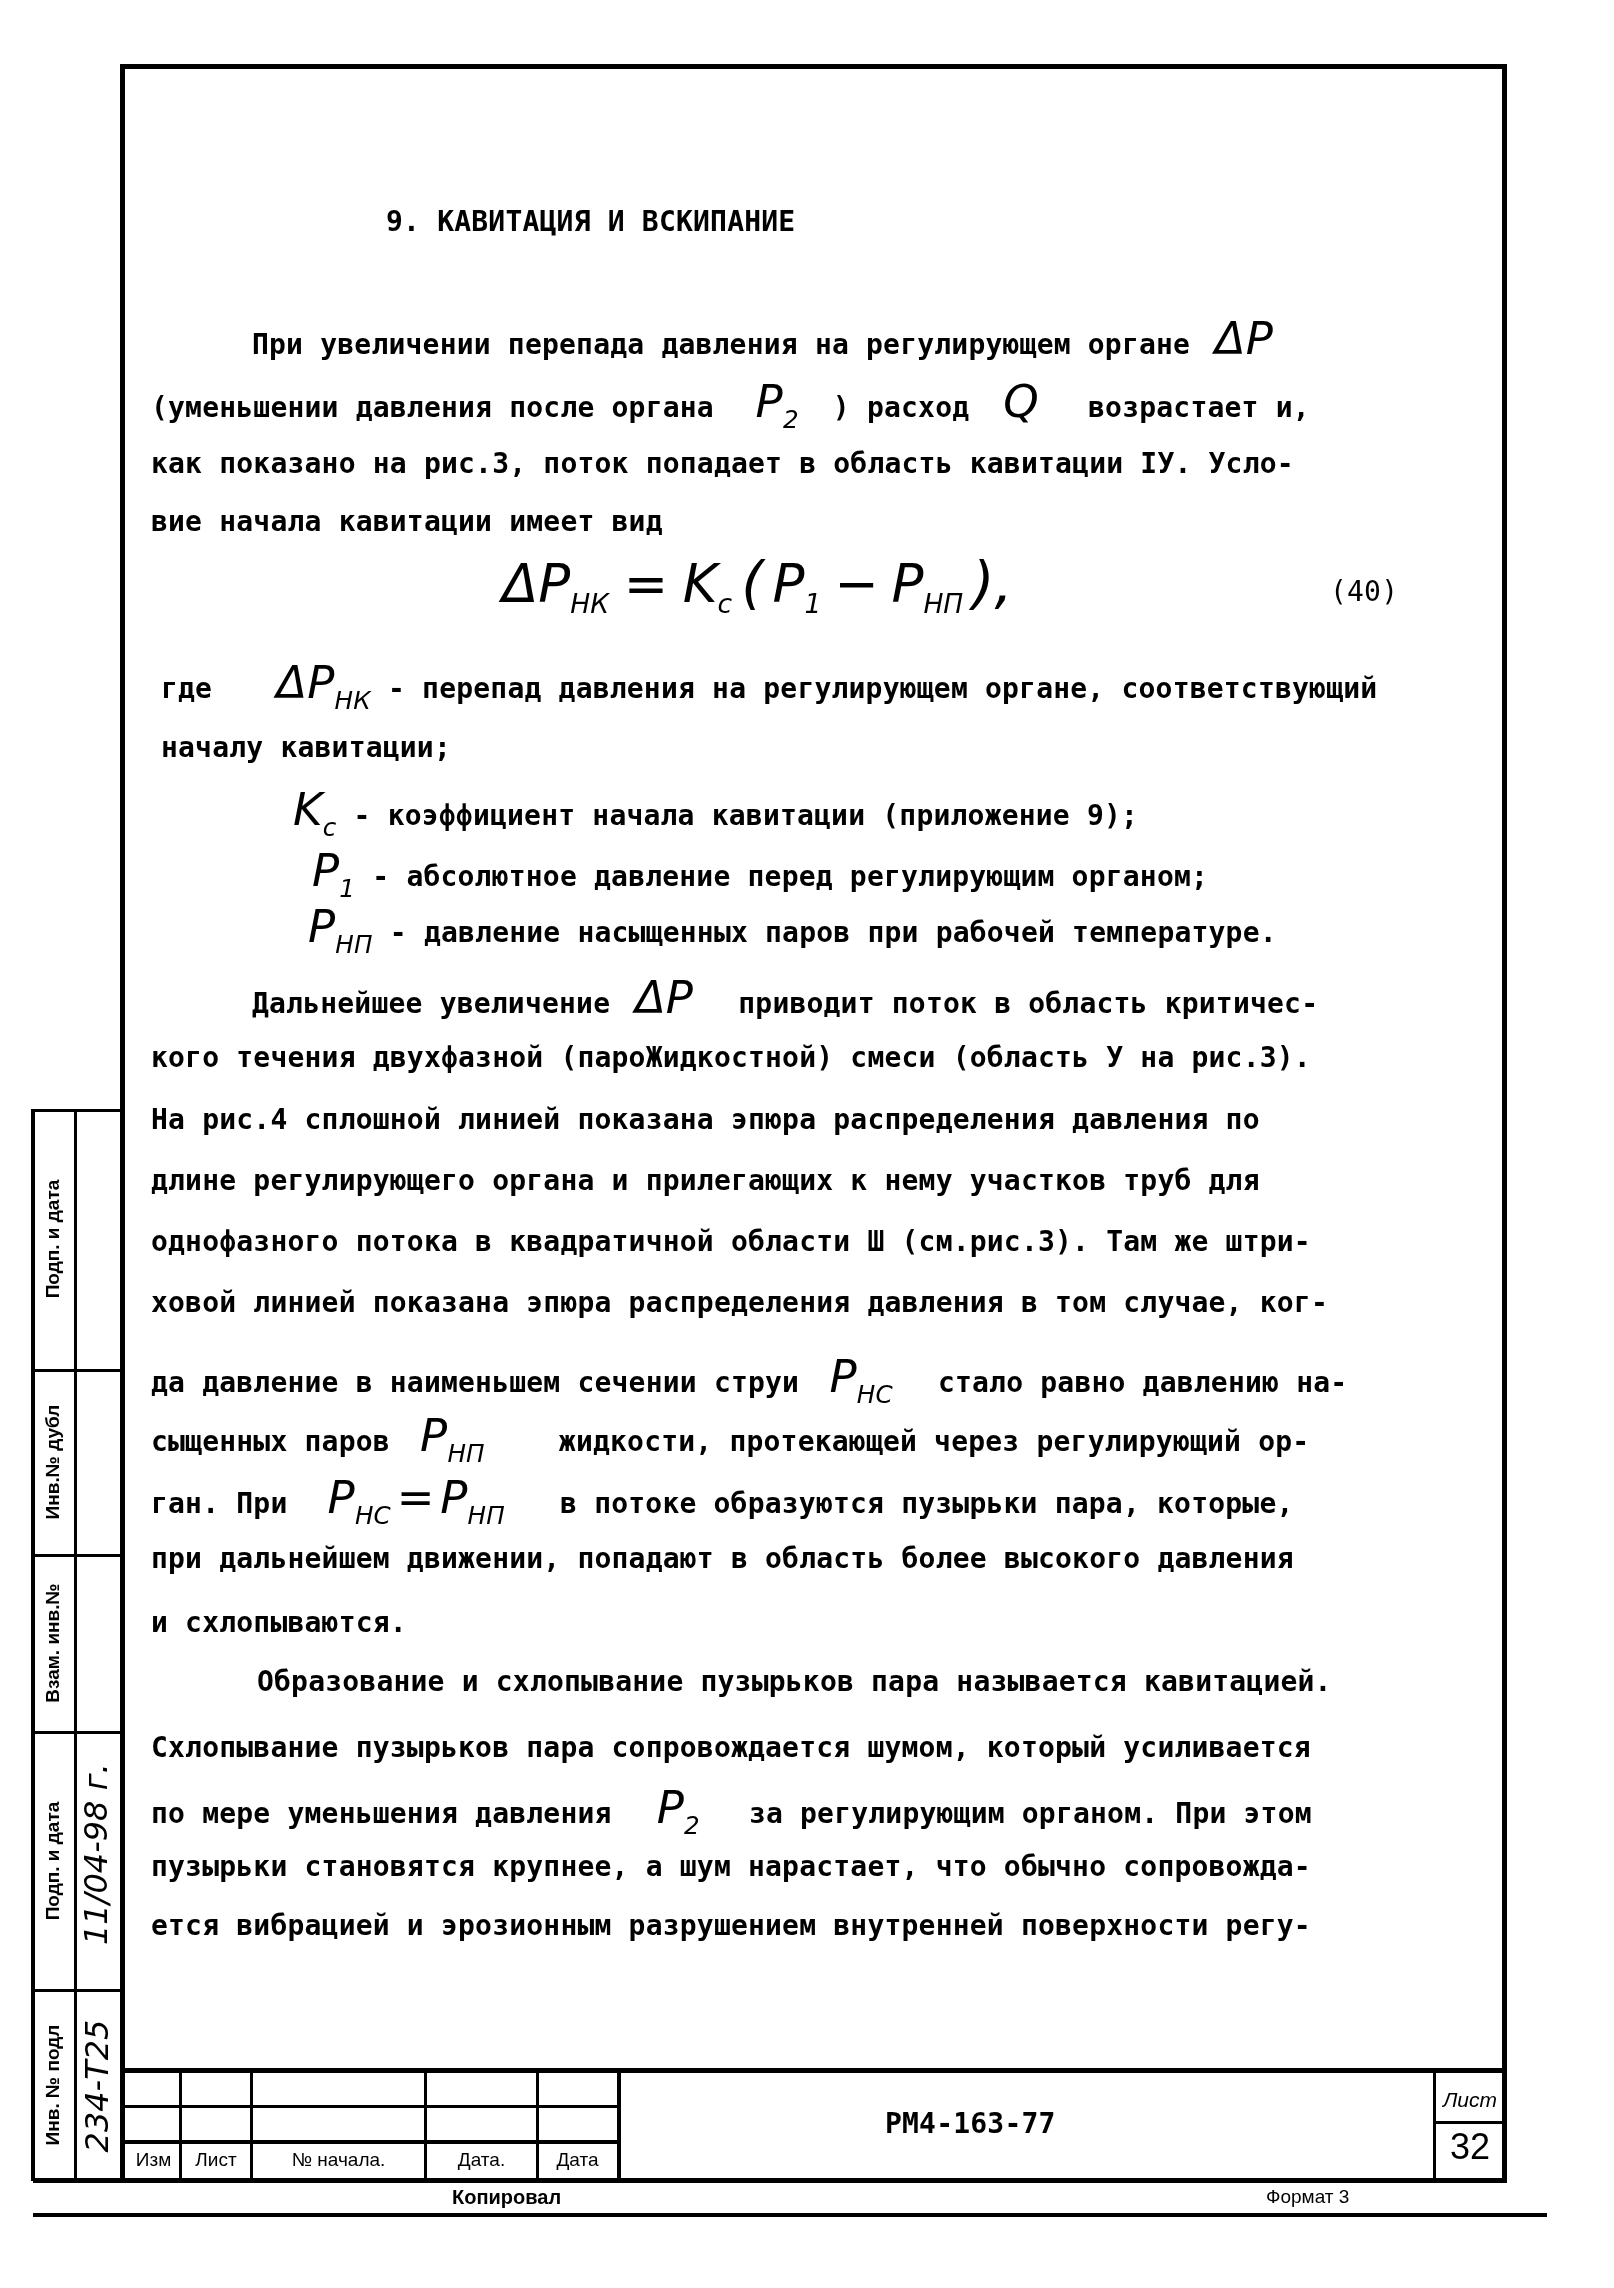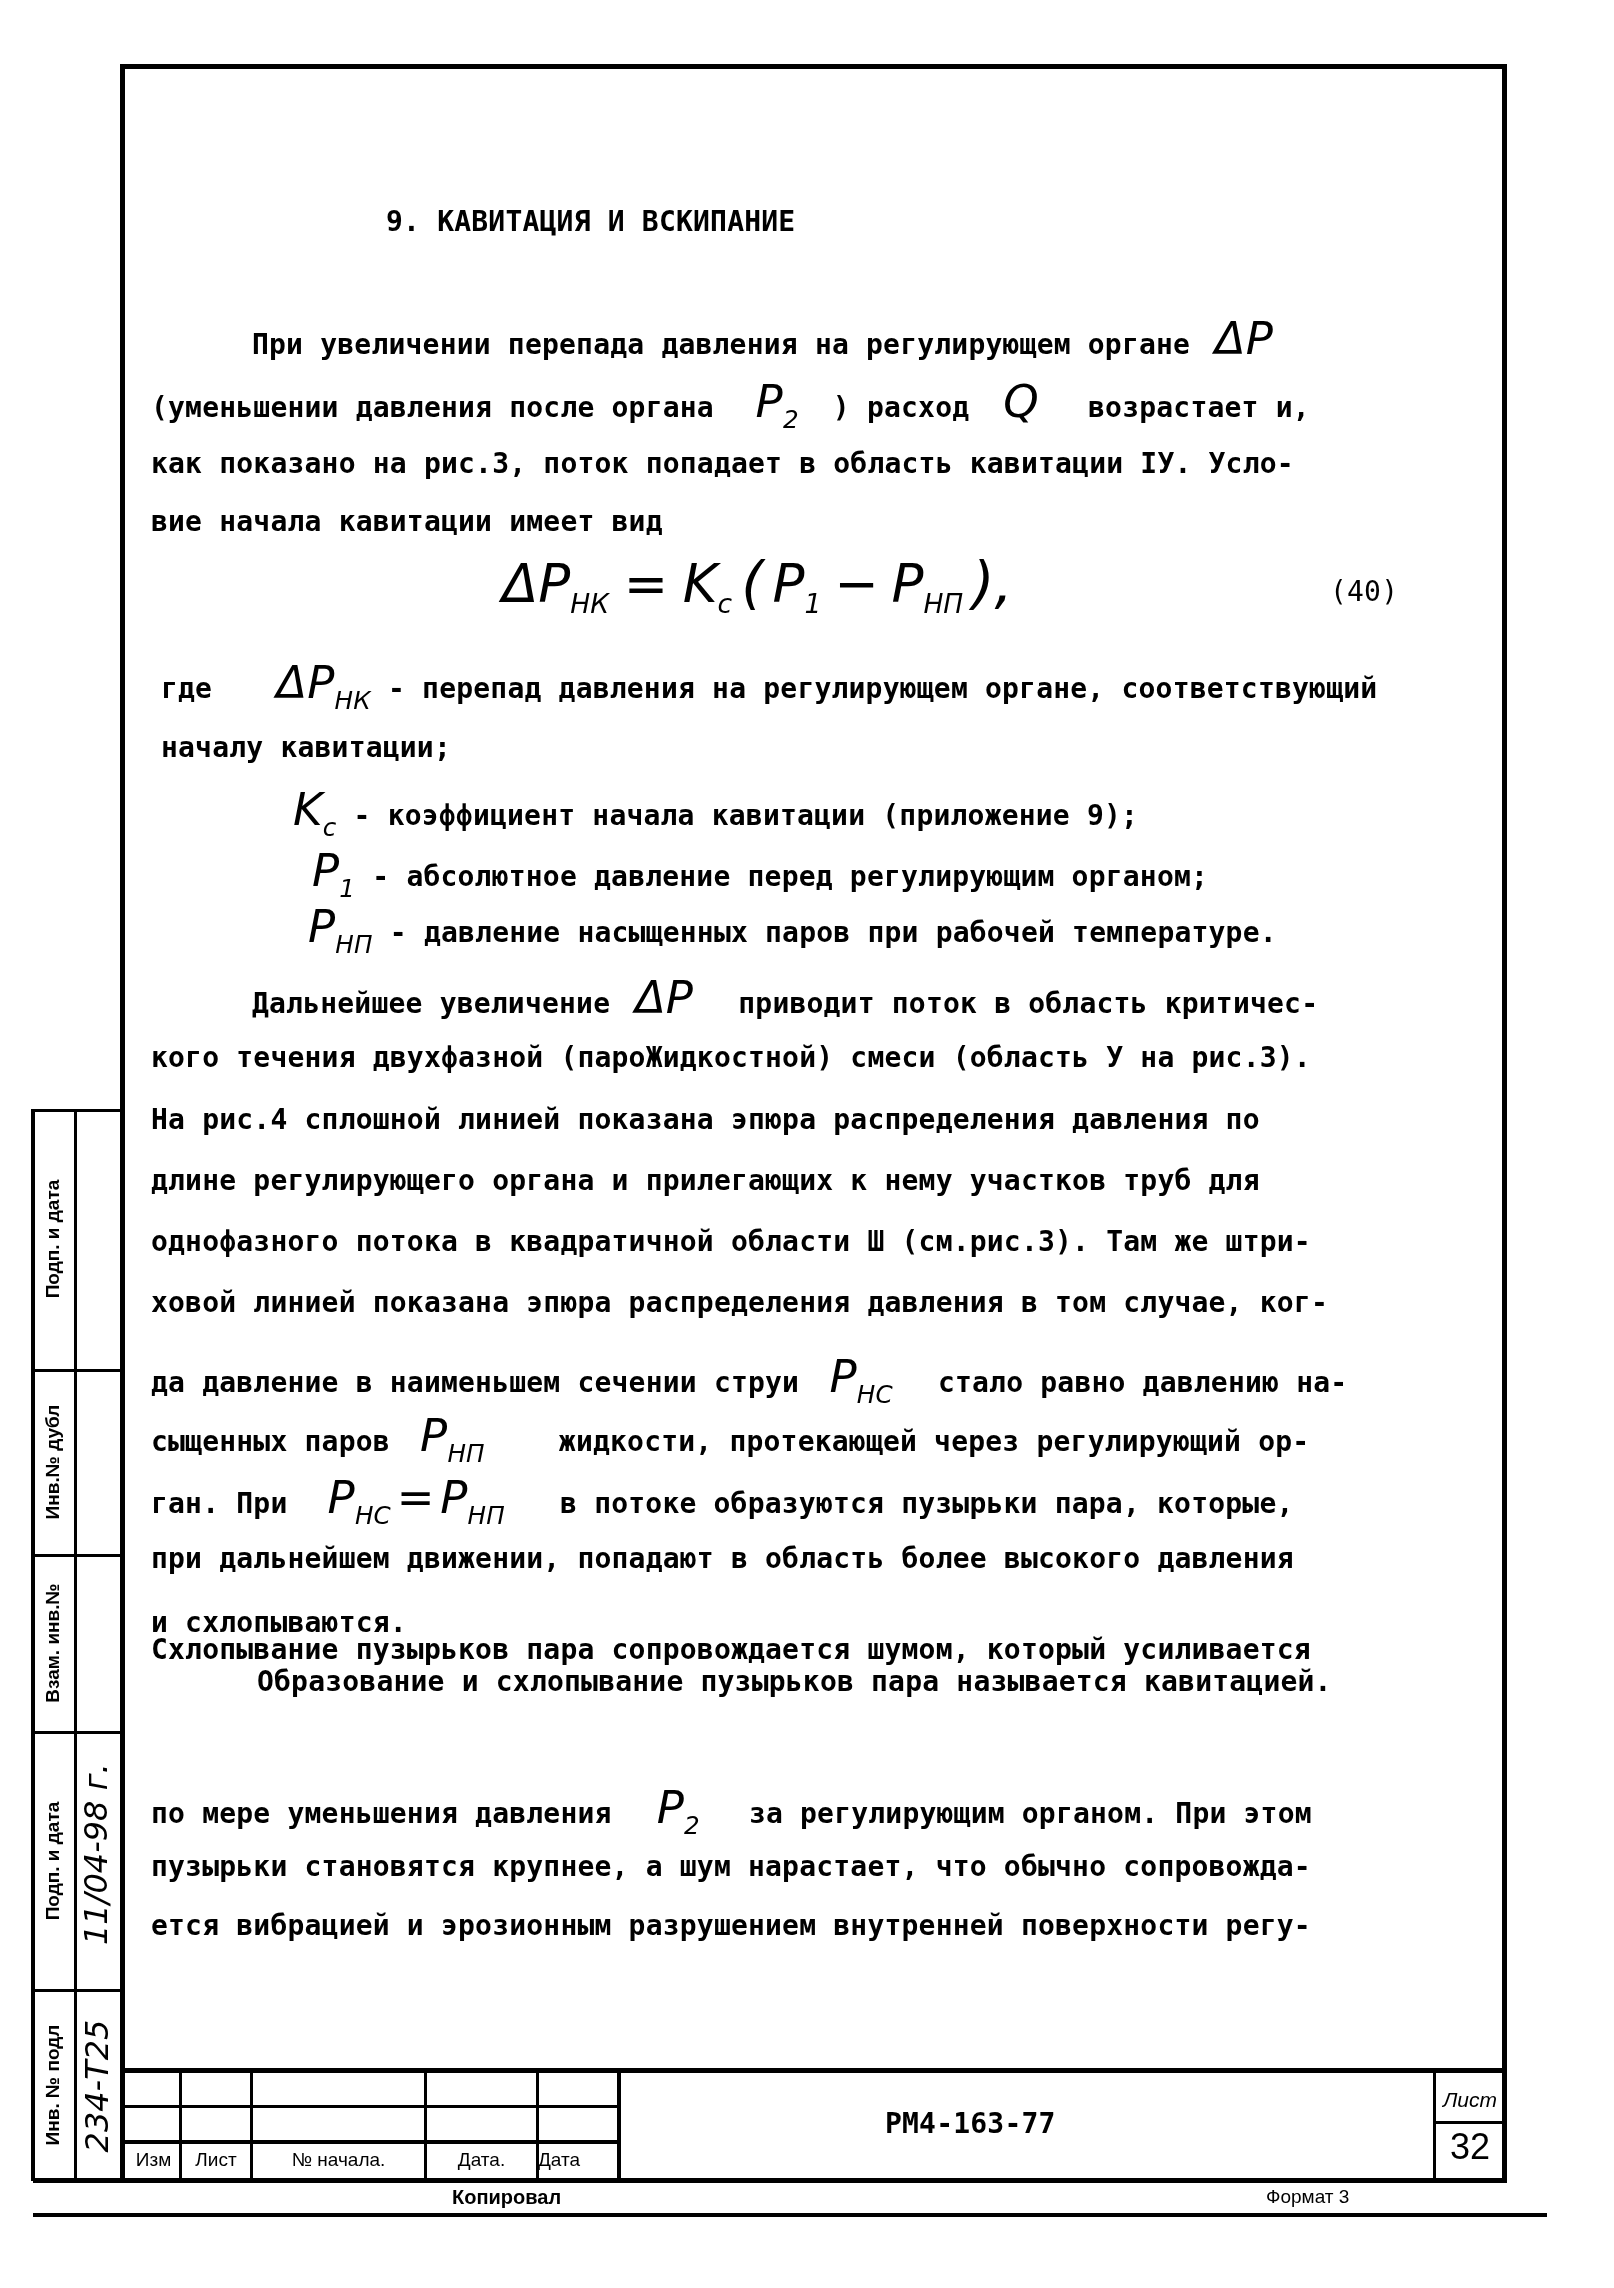--- a/index.html
+++ b/index.html
@@ -100,21 +100,21 @@
 </div>
 <div class="tw" style="left:151px;top:1481px;">
   <span>ган. При</span>
   <span class="math" style="margin:0 38px 0 23px;"><span>P</span><sub>НС</sub><span style="font-style:normal;margin:0 5.7px;">=</span><span>P</span><sub>НП</sub></span>
   <span>в потоке образуются пузырьки пара, которые,</span>
 </div>
 <div class="tw" style="left:151px;top:1542px;">при дальнейшем движении, попадают в область более высокого давления</div>
 <div class="tw" style="left:151px;top:1606px;">и схлопываются.</div>
 
 <div class="tw" style="left:257px;top:1665px;">Образование и схлопывание пузырьков пара называется кавитацией.</div>
-<div class="tw" style="left:151px;top:1633px;">Схлопывание пузырьков пара сопровождается шумом, который усиливается</div>
+<div class="tw" style="left:151px;top:1731px;">Схлопывание пузырьков пара сопровождается шумом, который усиливается</div>
 <div class="tw" style="left:151px;top:1791px;">
   <span>по мере уменьшения давления</span>
   <span class="math" style="margin:0 32px 0 28px;"><span>P</span><sub>2</sub></span>
   <span>за регулирующим органом. При этом</span>
 </div>
 <div class="tw" style="left:151px;top:1850px;">пузырьки становятся крупнее, а шум нарастает, что обычно сопровожда-</div>
 <div class="tw" style="left:151px;top:1909px;">ется вибрацией и эрозионным разрушением внутренней поверхности регу-</div>
 
 <div>
   <div class="frame-line" style="left:31px;top:1109px;width:3.8px;height:1072px;"></div>
@@ -144,21 +144,21 @@
   <div class="frame-line" style="left:424px;top:2070px;width:2.8px;height:110px;"></div>
   <div class="frame-line" style="left:536px;top:2070px;width:2.8px;height:110px;"></div>
   <div class="frame-line" style="left:617px;top:2070px;width:3.8px;height:110px;"></div>
   <div class="frame-line" style="left:1433px;top:2073px;width:2.8px;height:106px;"></div>
   <div class="frame-line" style="left:1433px;top:2121px;width:71px;height:2.8px;"></div>
 
   <div class="cell-label" style="left:127px;top:2149px;width:53px;text-align:center;">Изм</div>
   <div class="cell-label" style="left:182px;top:2149px;width:68px;text-align:center;">Лист</div>
   <div class="cell-label" style="left:253px;top:2149px;width:171px;text-align:center;">№ начала.</div>
   <div class="cell-label" style="left:427px;top:2149px;width:109px;text-align:center;">Дата.</div>
-  <div class="cell-label" style="left:538px;top:2149px;width:79px;text-align:left;">Дата</div>
+  <div class="cell-label" style="left:538px;top:2149px;width:79px;text-align:center;">Дата</div>
 
   <div class="tw" style="left:885px;top:2107px;font-weight:bold;font-size:28px;">РМ4-163-77</div>
   <div class="cell-label" style="left:1437px;top:2088px;width:66px;text-align:center;font-style:italic;font-size:21px;">Лист</div>
   <div class="cell-label" style="left:1437px;top:2126px;width:66px;text-align:center;font-size:36px;">32</div>
 </div>
 
 <div class="cell-label" style="left:452px;top:2186px;font-weight:bold;font-size:20px;">Копировал</div>
 <div class="cell-label" style="left:1266px;top:2186px;font-size:19px;">Формат 3</div>
 
 

